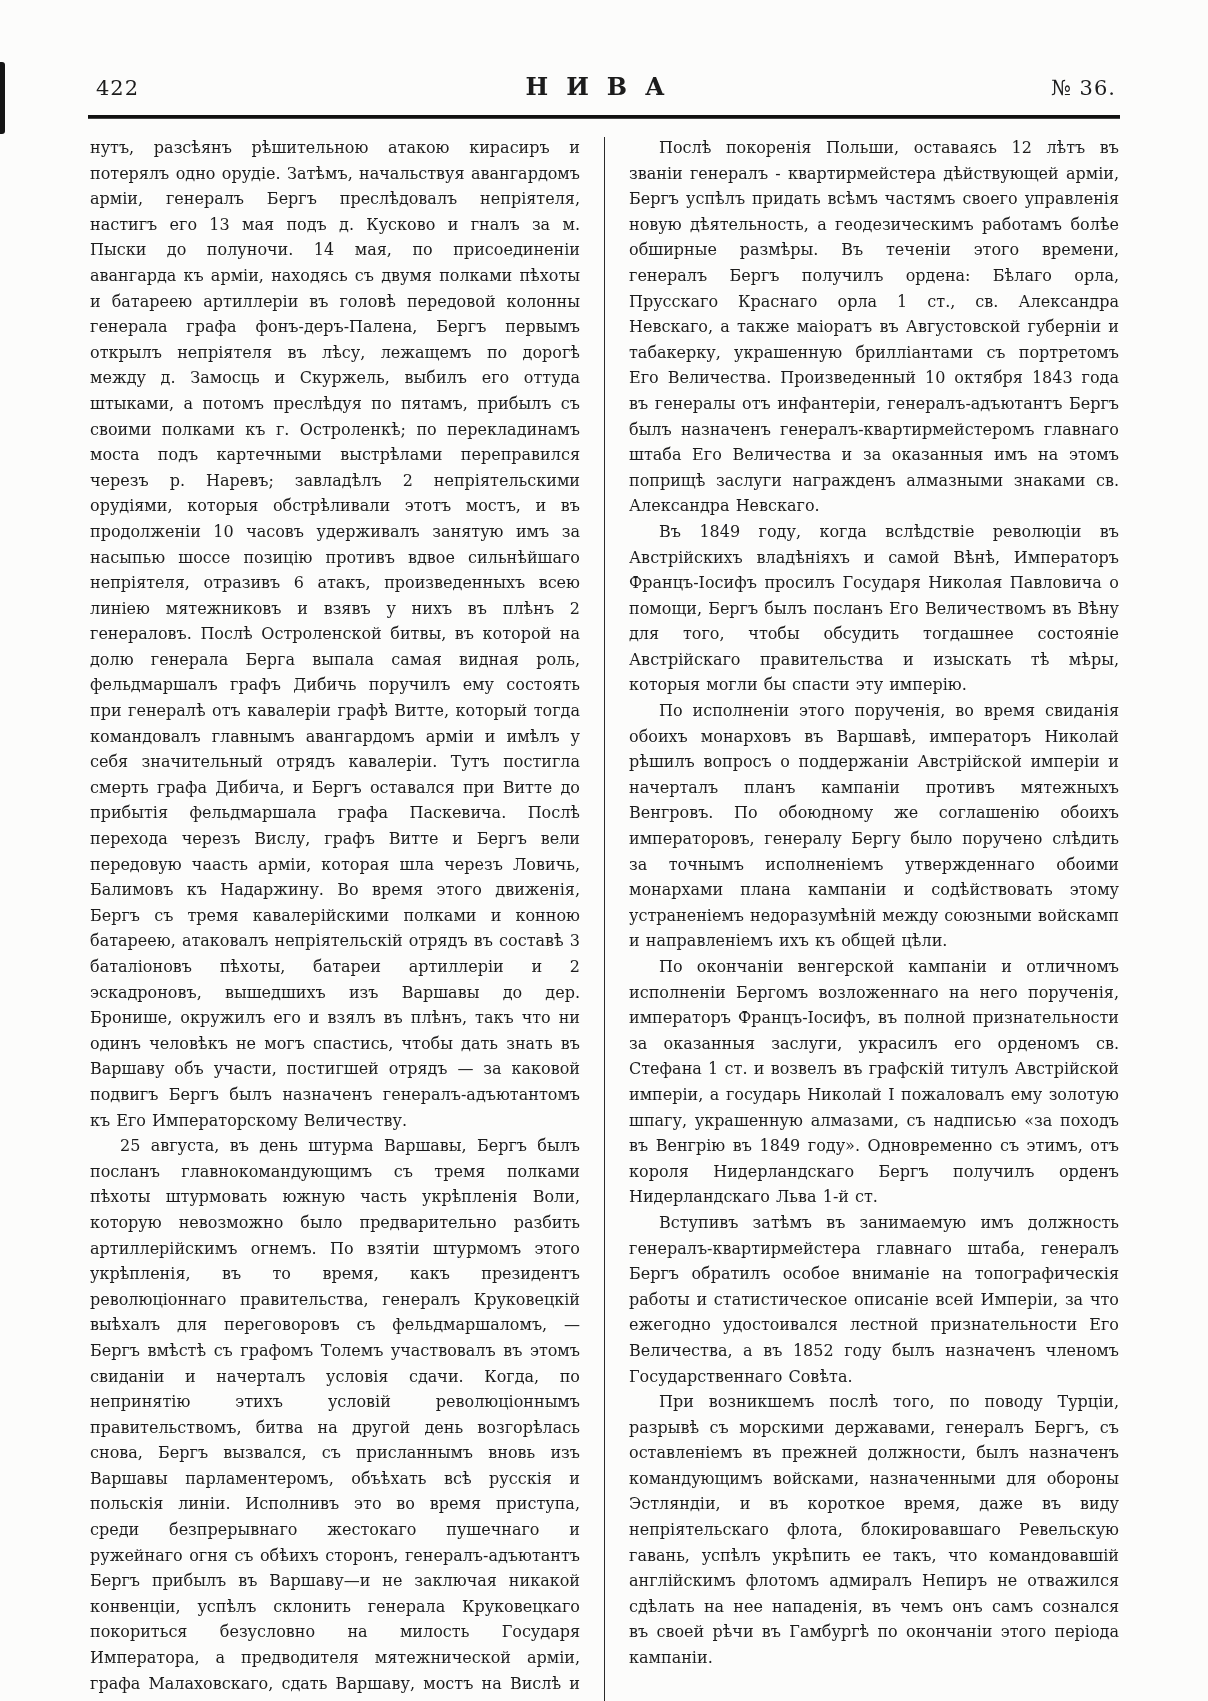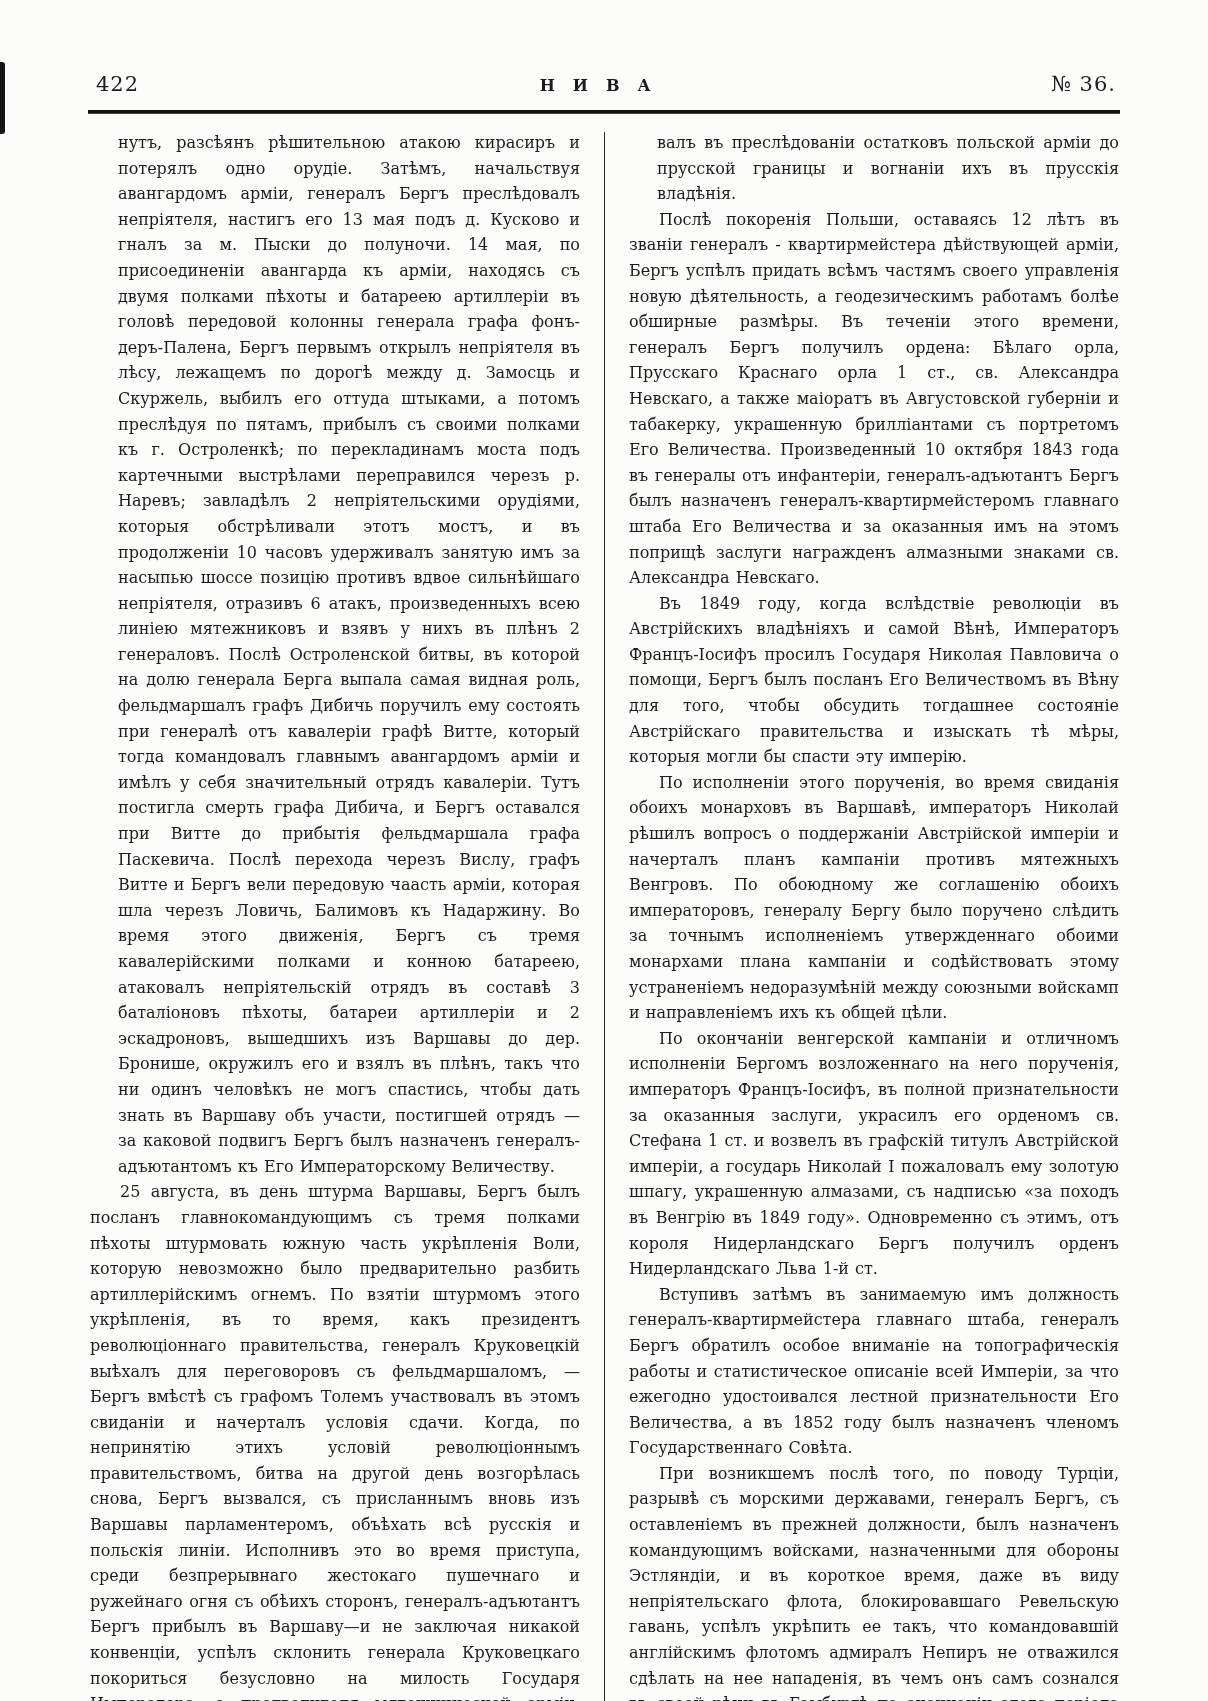--- a/index.html
+++ b/index.html
@@ -30,21 +30,21 @@
     display: flex;
     align-items: baseline;
     justify-content: space-between;
     padding: 72px 92px 0 96px;
   }
   .page-number, .issue-number {
     font-size: 21px;
     letter-spacing: 1px;
   }
   .magazine-title {
-    font-size: 16px;
+    font-size: 24px;
     font-weight: bold;
     letter-spacing: 18px;
     padding-left: 18px; 
   }
   .header-rule {
     margin: 14px 88px 0 88px;
     height: 3px;
     background: #111;
     border-bottom: 1px solid #444;
   }
@@ -59,21 +59,20 @@
     font-size: 16px;
     line-height: 25.6px;
     word-spacing: 1px;
   }
   .col p {
     margin: 0;
     text-indent: 30px;
   }
   .col p.cont {
     text-indent: 0;
-    margin-left: 28px;
   }
   .divider {
     width: 1px;
     background: #2a2a2a;
     margin: 2px 24px 6px 24px;
   }
 </style>
 </head>
 <body>
 
@@ -92,21 +91,20 @@
   <main class="columns">
 
     <section class="col">
       <p class="cont">нутъ, разсѣянъ рѣшительною атакою кирасиръ и потерялъ одно орудіе. Затѣмъ, начальствуя авангардомъ арміи, генералъ Бергъ преслѣдовалъ непріятеля, настигъ его 13 мая подъ д. Кусково и гналъ за м. Пыски до полуночи. 14 мая, по присоединеніи авангарда къ арміи, находясь съ двумя полками пѣхоты и батареею артиллеріи въ головѣ передовой колонны генерала графа фонъ-деръ-Палена, Бергъ первымъ открылъ непріятеля въ лѣсу, лежащемъ по дорогѣ между д. Замосць и Скуржель, выбилъ его оттуда штыками, а потомъ преслѣдуя по пятамъ, прибылъ съ своими полками къ г. Остроленкѣ; по перекладинамъ моста подъ картечными выстрѣлами переправился черезъ р. Наревъ; завладѣлъ 2 непріятельскими орудіями, которыя обстрѣливали этотъ мостъ, и въ продолженіи 10 часовъ удерживалъ занятую имъ за насыпью шоссе позицію противъ вдвое сильнѣйшаго непріятеля, отразивъ 6 атакъ, произведенныхъ всею линіею мятежниковъ и взявъ у нихъ въ плѣнъ 2 генераловъ. Послѣ Остроленской битвы, въ которой на долю генерала Берга выпала самая видная роль, фельдмаршалъ графъ Дибичь поручилъ ему состоять при генералѣ отъ кавалеріи графѣ Витте, который тогда командовалъ главнымъ авангардомъ арміи и имѣлъ у себя значительный отрядъ кавалеріи. Тутъ постигла смерть графа Дибича, и Бергъ оставался при Витте до прибытія фельдмаршала графа Паскевича. Послѣ перехода черезъ Вислу, графъ Витте и Бергъ вели передовую чаасть арміи, которая шла черезъ Ловичь, Балимовъ къ Надаржину. Во время этого движенія, Бергъ съ тремя кавалерійскими полками и конною батареею, атаковалъ непріятельскій отрядъ въ составѣ 3 баталіоновъ пѣхоты, батареи артиллеріи и 2 эскадроновъ, вышедшихъ изъ Варшавы до дер. Бронише, окружилъ его и взялъ въ плѣнъ, такъ что ни одинъ человѣкъ не могъ спастись, чтобы дать знать въ Варшаву объ участи, постигшей отрядъ — за каковой подвигъ Бергъ былъ назначенъ генералъ-адъютантомъ къ Его Императорскому Величеству.</p>
       <p>25 августа, въ день штурма Варшавы, Бергъ былъ посланъ главнокомандующимъ съ тремя полками пѣхоты штурмовать южную часть укрѣпленія Воли, которую невозможно было предварительно разбить артиллерійскимъ огнемъ. По взятіи штурмомъ этого укрѣпленія, въ то время, какъ президентъ революціоннаго правительства, генералъ Круковецкій выѣхалъ для переговоровъ съ фельдмаршаломъ, — Бергъ вмѣстѣ съ графомъ Толемъ участвовалъ въ этомъ свиданіи и начерталъ условія сдачи. Когда, по непринятію этихъ условій революціоннымъ правительствомъ, битва на другой день возгорѣлась снова, Бергъ вызвался, съ присланнымъ вновь изъ Варшавы парламентеромъ, объѣхать всѣ русскія и польскія линіи. Исполнивъ это во время приступа, среди безпрерывнаго жестокаго пушечнаго и ружейнаго огня съ обѣихъ сторонъ, генералъ-адъютантъ Бергъ прибылъ въ Варшаву—и не заключая никакой конвенціи, успѣлъ склонить генерала Круковецкаго покориться безусловно на милость Государя Императора, а предводителя мятежнической арміи, графа Малаховскаго, сдать Варшаву, мостъ на Вислѣ и Прагу. По случаю нарушенія мятежниками этой покорности и учрежденія въ Закрочимѣ новаго революціоннаго правительства, отвергнувшаго письменное обѣщаніе Круковецкаго и Малаховскаго, Бергъ былъ снова посылаемъ главнокомандующимъ для переговоровъ съ ними. Произведенный за отличіе въ сраженіяхъ въ генералъ-лейтенанты съ назначеніемъ генералъ-квартирмейстеромъ дѣйствующей арміи, генералъ-адъютантъ Бергъ, съ 15 по 14 сентября, участво-</p>
     </section>
 
     <div class="divider"></div>
 
     <section class="col">
-      <p class="cont">валъ въ преслѣдованіи остатковъ польской арміи до прусской границы и вогнаніи ихъ въ прусскія владѣнія.</p>
       <p>Послѣ покоренія Польши, оставаясь 12 лѣтъ въ званіи генералъ - квартирмейстера дѣйствующей арміи, Бергъ успѣлъ придать всѣмъ частямъ своего управленія новую дѣятельность, а геодезическимъ работамъ болѣе обширные размѣры. Въ теченіи этого времени, генералъ Бергъ получилъ ордена: Бѣлаго орла, Прусскаго Краснаго орла 1 ст., св. Александра Невскаго, а также маіоратъ въ Августовской губерніи и табакерку, украшенную брилліантами съ портретомъ Его Величества. Произведенный 10 октября 1843 года въ генералы отъ инфантеріи, генералъ-адъютантъ Бергъ былъ назначенъ генералъ-квартирмейстеромъ главнаго штаба Его Величества и за оказанныя имъ на этомъ поприщѣ заслуги награжденъ алмазными знаками св. Александра Невскаго.</p>
       <p>Въ 1849 году, когда вслѣдствіе революціи въ Австрійскихъ владѣніяхъ и самой Вѣнѣ, Императоръ Францъ-Іосифъ просилъ Государя Николая Павловича о помощи, Бергъ былъ посланъ Его Величествомъ въ Вѣну для того, чтобы обсудить тогдашнее состояніе Австрійскаго правительства и изыскать тѣ мѣры, которыя могли бы спасти эту имперію.</p>
       <p>По исполненіи этого порученія, во время свиданія обоихъ монарховъ въ Варшавѣ, императоръ Николай рѣшилъ вопросъ о поддержаніи Австрійской имперіи и начерталъ планъ кампаніи противъ мятежныхъ Венгровъ. По обоюдному же соглашенію обоихъ императоровъ, генералу Бергу было поручено слѣдить за точнымъ исполненіемъ утвержденнаго обоими монархами плана кампаніи и содѣйствовать этому устраненіемъ недоразумѣній между союзными войскамп и направленіемъ ихъ къ общей цѣли.</p>
       <p>По окончаніи венгерской кампаніи и отличномъ исполненіи Бергомъ возложеннаго на него порученія, императоръ Францъ-Іосифъ, въ полной признательности за оказанныя заслуги, украсилъ его орденомъ св. Стефана 1 ст. и возвелъ въ графскій титулъ Австрійской имперіи, а государь Николай I пожаловалъ ему золотую шпагу, украшенную алмазами, съ надписью «за походъ въ Венгрію въ 1849 году». Одновременно съ этимъ, отъ короля Нидерландскаго Бергъ получилъ орденъ Нидерландскаго Льва 1-й ст.</p>
       <p>Вступивъ затѣмъ въ занимаемую имъ должность генералъ-квартирмейстера главнаго штаба, генералъ Бергъ обратилъ особое вниманіе на топографическія работы и статистическое описаніе всей Имперіи, за что ежегодно удостоивался лестной признательности Его Величества, а въ 1852 году былъ назначенъ членомъ Государственнаго Совѣта.</p>
       <p>При возникшемъ послѣ того, по поводу Турціи, разрывѣ съ морскими державами, генералъ Бергъ, съ оставленіемъ въ прежней должности, былъ назначенъ командующимъ войсками, назначенными для обороны Эстляндіи, и въ короткое время, даже въ виду непріятельскаго флота, блокировавшаго Ревельскую гавань, успѣлъ укрѣпить ее такъ, что командовавшій англійскимъ флотомъ адмиралъ Непиръ не отважился сдѣлать на нее нападенія, въ чемъ онъ самъ сознался въ своей рѣчи въ Гамбургѣ по окончаніи этого періода кампаніи.</p>
     </section>
 
   </main>
 

